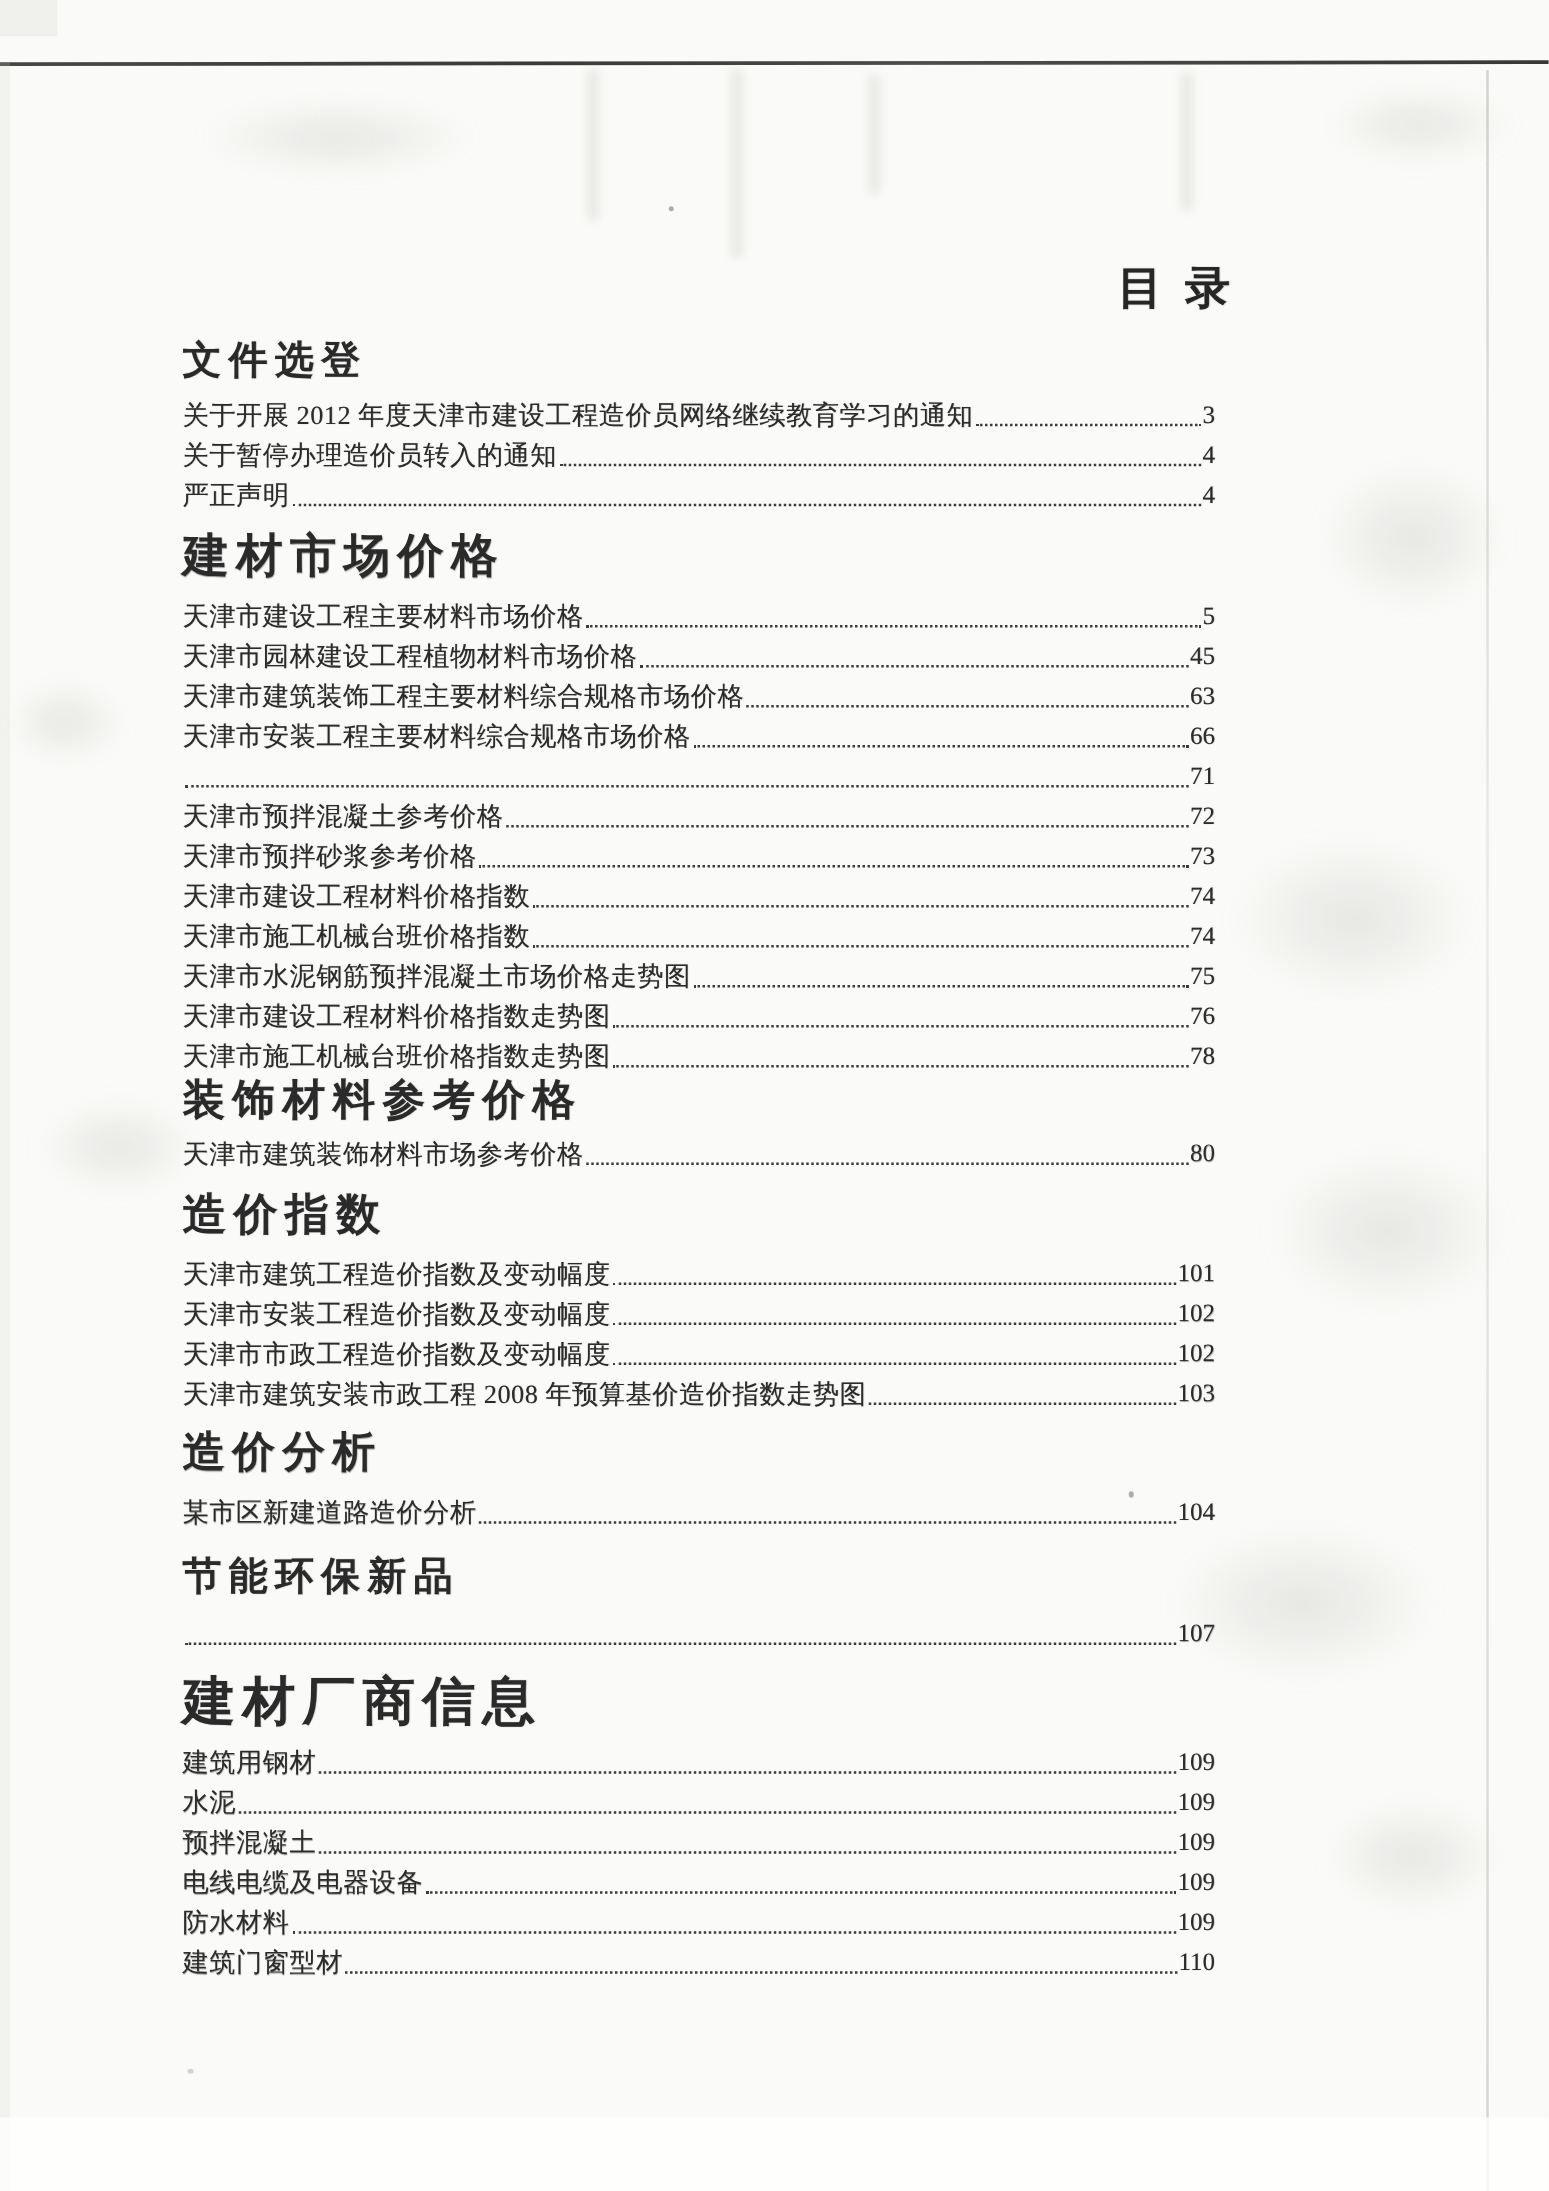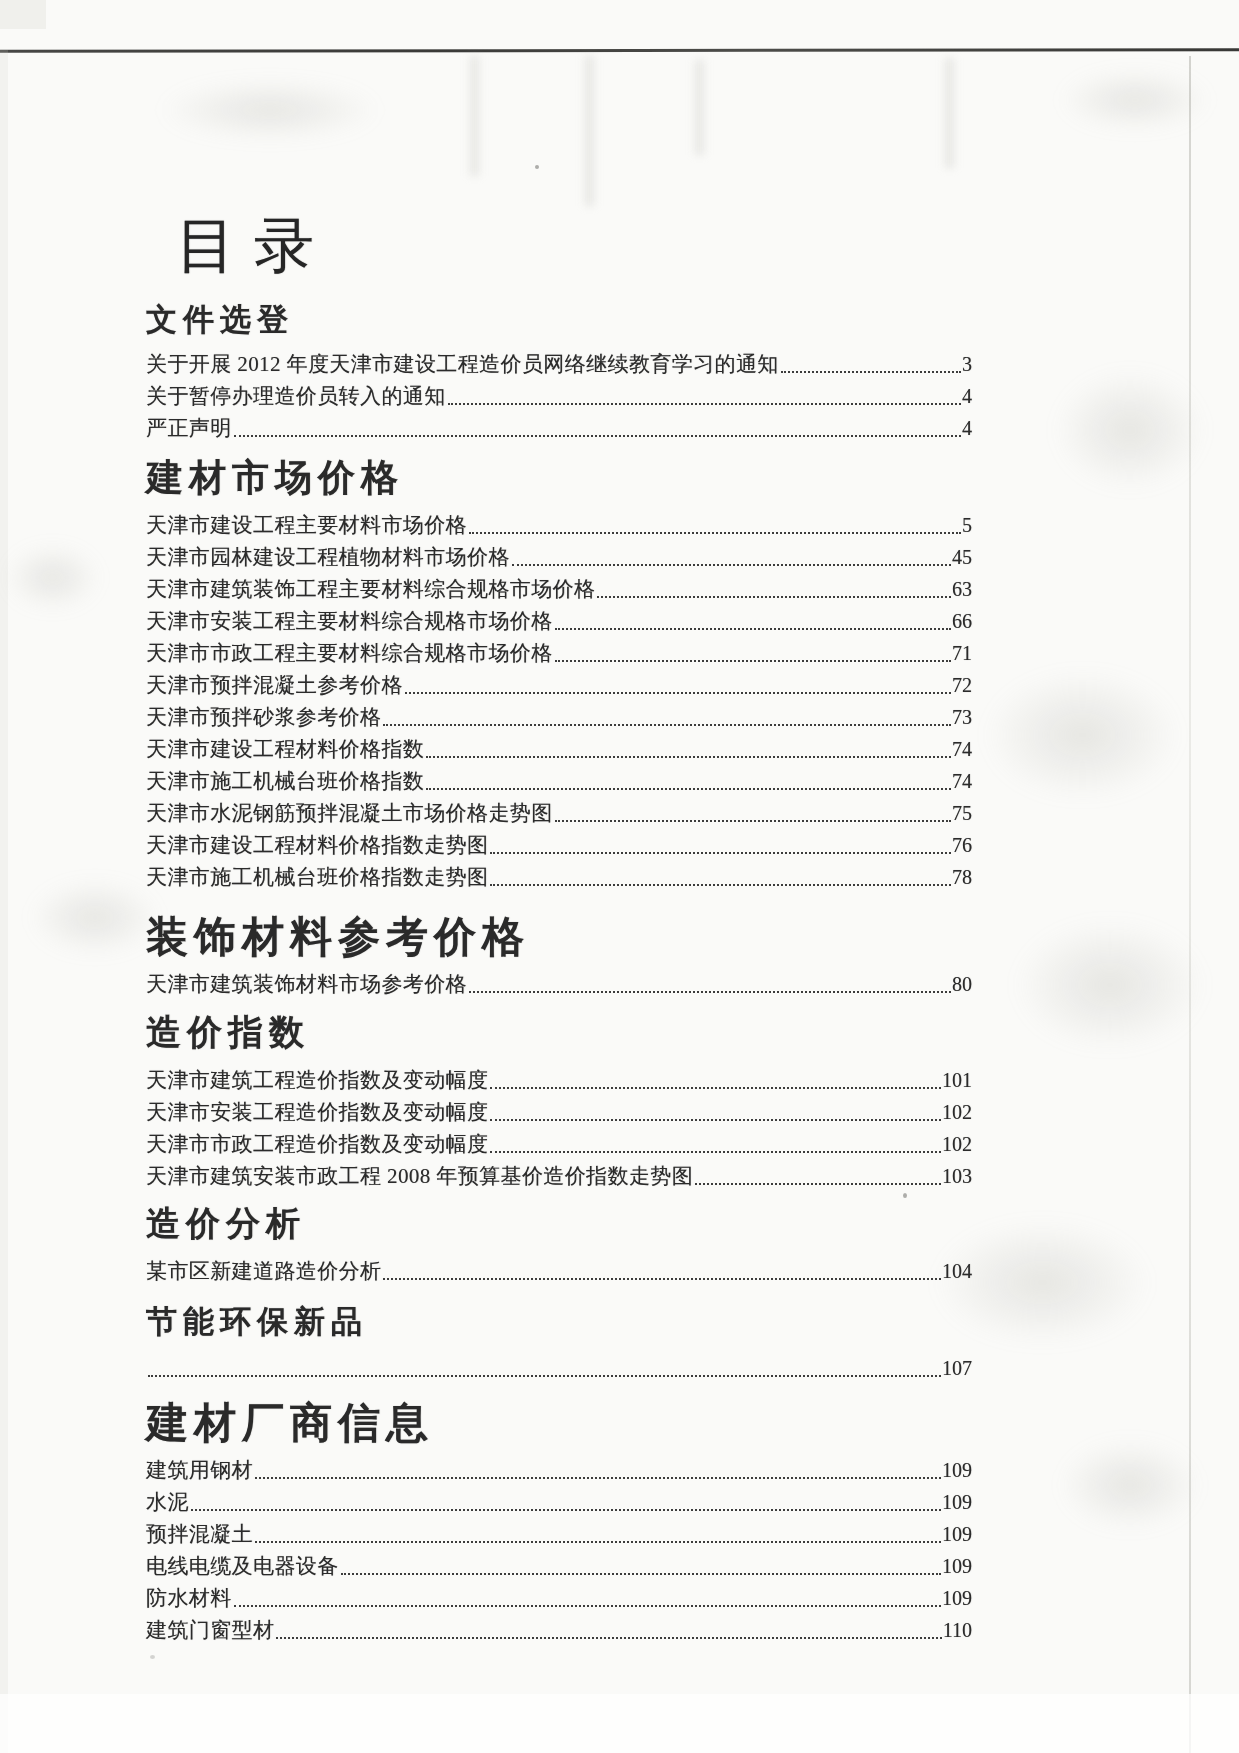--- a/index.html
+++ b/index.html
@@ -22,31 +22,31 @@
     background:linear-gradient(180deg,rgba(190,190,184,.65),rgba(205,205,198,.35) 40%,rgba(190,190,184,.6));
   }
   .left-sliver{position:absolute;left:0;top:50px;width:8px;height:1703px;background:rgba(205,205,198,.18);}
   .bottom-strip{position:absolute;left:0;top:1694px;width:1239px;height:59px;background:rgba(255,255,255,.75);}
   .blob{position:absolute;border-radius:50%;filter:blur(9px);background:radial-gradient(closest-side,rgba(172,172,164,.26),rgba(172,172,164,0));}
   .streak{position:absolute;width:9px;filter:blur(4px);background:rgba(190,190,182,.30);}
   .speck{position:absolute;border-radius:50%;background:rgba(110,110,105,.55);}
   
   .page-inner{position:absolute;left:146px;top:0;width:826px;}
   .doc-title{
-    margin:206px 0 0 0;text-align:left;font-weight:normal;
-    font-size:60px;letter-spacing:18px;transform:translateX(30px);
+    margin:206px 0 0 0;text-align:right;font-weight:bold;
+    font-size:36px;letter-spacing:18px;transform:translateX(30px);
     color:#262626;text-shadow:0.3px 0.3px 1px rgba(50,50,50,.5);
   }
   .section-heading{
     font-weight:bold;letter-spacing:6px;color:#2a2a2a;line-height:1.2;
     text-shadow:0.3px 0.3px 0.9px rgba(50,50,50,.5);
   }
   .section-1 .section-heading{font-size:31px;margin:14px 0 10px;}
   .section-2 .section-heading{font-size:37px;margin:12px 0 8px;}
-  .section-3 .section-heading{font-size:42px;margin:19px 0 6px;}
+  .section-3 .section-heading{font-size:34px;margin:0 0 6px;}
   .section-4 .section-heading{font-size:35px;margin:12px 0 10px;}
   .section-5 .section-heading{font-size:34px;margin:12px 0 10px;}
   .section-6 .section-heading{font-size:31px;margin:16px 0 12px;}
   .section-7 .section-heading{font-size:42px;margin:14px 0 6px;}
   .entry{
     display:flex;align-items:flex-end;line-height:32px;font-size:21px;
     text-shadow:0.3px 0.3px 0.7px rgba(55,55,55,.5);
   }
   .entry-title{white-space:nowrap;letter-spacing:0.4px;}
   .dot-leader{flex:1;min-width:18px;border-bottom:2.4px dotted #3c3c3c;margin:0 1px 7px 2px;}
@@ -129,21 +129,20 @@
     <span class="entry-page">63</span>
   </div>
 
   <div class="entry">
     <span class="entry-title">天津市安装工程主要材料综合规格市场价格</span>
     <span class="dot-leader"></span>
     <span class="entry-page">66</span>
   </div>
 
   <div class="entry">
-    <span class="entry-title">天津市市政工程主要材料综合规格市场价格</span>
     <span class="dot-leader"></span>
     <span class="entry-page">71</span>
   </div>
 
   <div class="entry">
     <span class="entry-title">天津市预拌混凝土参考价格</span>
     <span class="dot-leader"></span>
     <span class="entry-page">72</span>
   </div>
 

